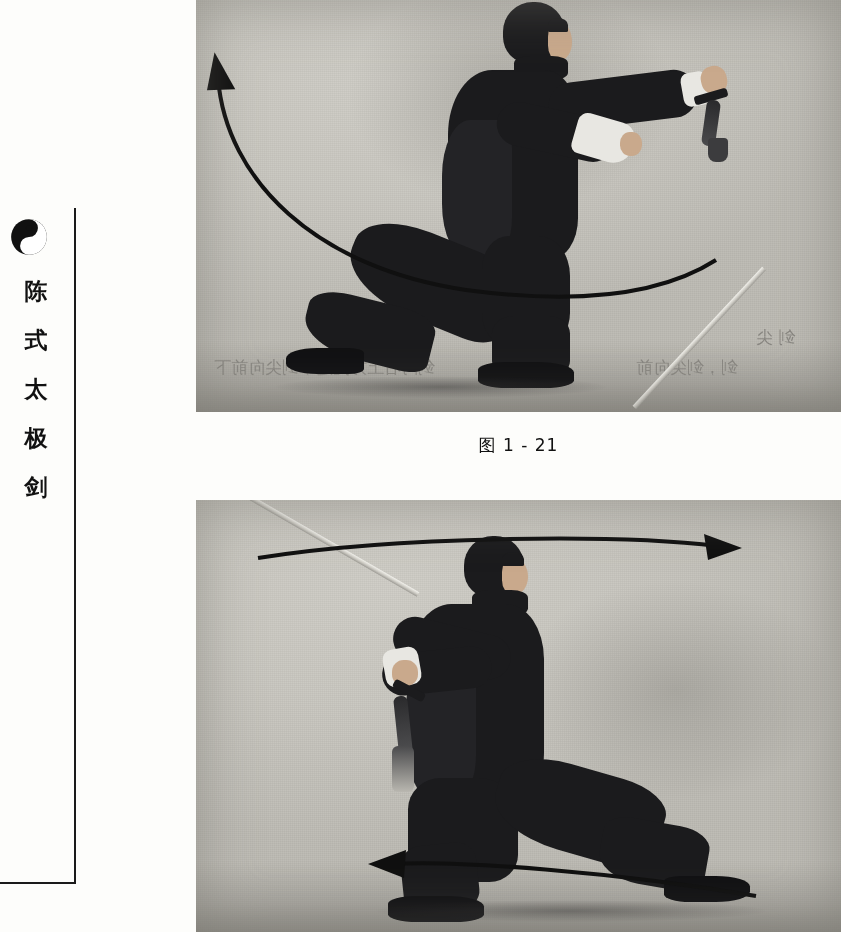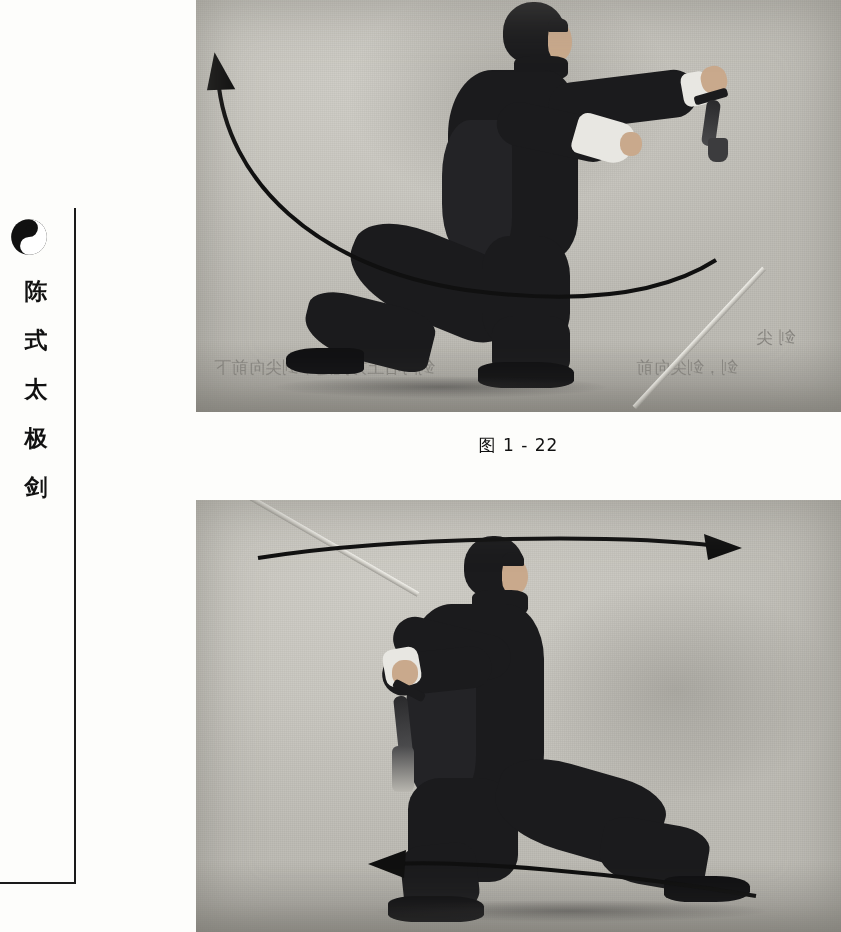--- a/index.html
+++ b/index.html
@@ -231,21 +231,21 @@
       <div class="tassel" style="left:512px;top:138px;width:20px;height:24px;background:#3c3c3e;border-radius:4px 4px 8px 8px;"></div>
 
       <svg class="arrow" style="left:0;top:0;width:645px;height:412px;">
         <path d="M22 78 C 30 180, 120 268, 270 290 C 390 306, 470 292, 520 260" fill="none" stroke="#101010" stroke-width="4"></path>
         <polygon points="22,52 36,92 8,88" fill="#101010" transform="rotate(-10 22 72)"></polygon>
       </svg>
 
       <div class="vignette"></div>
     </div>
 
-    <div class="fig-caption">图 1 - 22</div>
+    <div class="fig-caption">图 1 - 21</div>
   </div>
 
   <div class="figure-block" id="fig-2">
     <div class="photo">
       <div class="backdrop"></div>
 
       <div style="position:absolute;left:320px;top:80px;width:320px;height:220px;border-radius:50%;background:radial-gradient(ellipse at center,rgba(118,116,110,.32),rgba(118,116,110,0) 70%);"></div>
 
       <div class="floor"></div>
 

